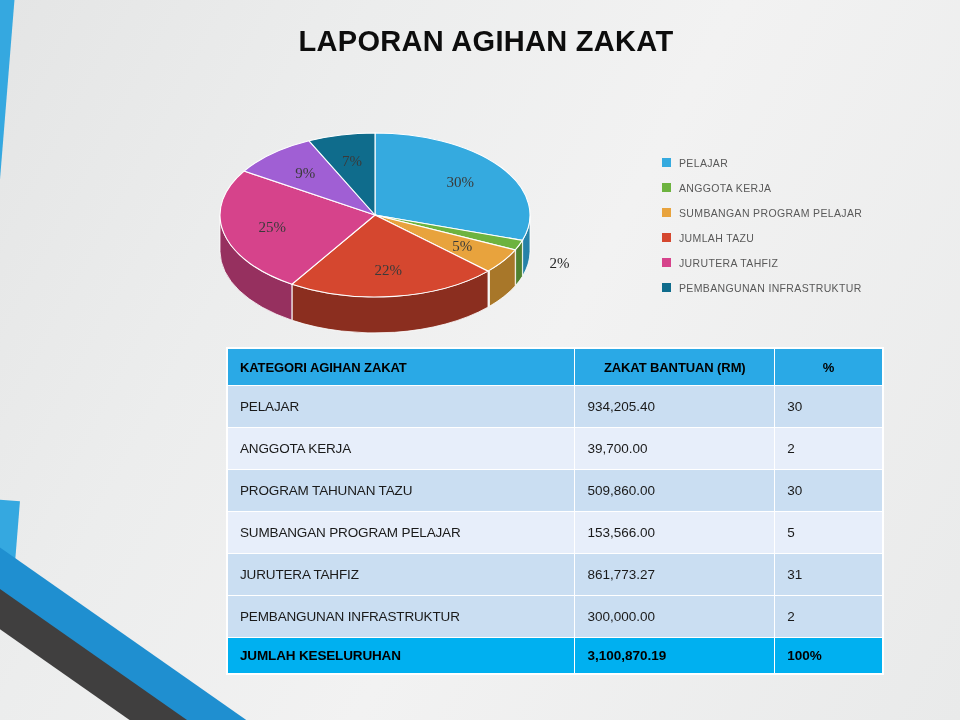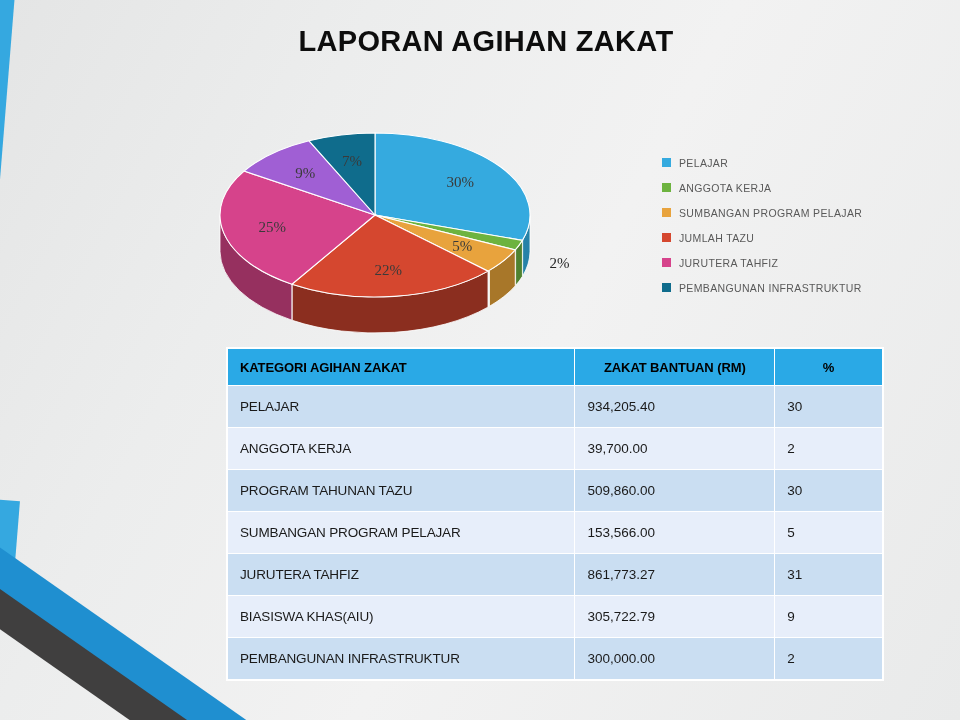--- a/index.html
+++ b/index.html
@@ -215,26 +215,26 @@
         <tr class="even">
           <td class="c0">SUMBANGAN PROGRAM PELAJAR</td>
           <td class="c1">153,566.00</td>
           <td class="c2">5</td>
         </tr>
         <tr class="odd">
           <td class="c0">JURUTERA TAHFIZ</td>
           <td class="c1">861,773.27</td>
           <td class="c2">31</td>
         </tr>
-        <tr class="even">
-          <td class="c0">BIASISWA KHAS(AIU)</td>
-          <td class="c1">305,722.79</td>
-          <td class="c2">9</td>
-        </tr>
         <tr class="odd">
           <td class="c0">PEMBANGUNAN INFRASTRUKTUR</td>
           <td class="c1">300,000.00</td>
           <td class="c2">2</td>
         </tr>
+        <tr class="total">
+          <td class="c0">JUMLAH KESELURUHAN</td>
+          <td class="c1">3,100,870.19</td>
+          <td class="c2">100%</td>
+        </tr>
       </tbody>
   </table>
 
 </div>
 
 </body></html>

